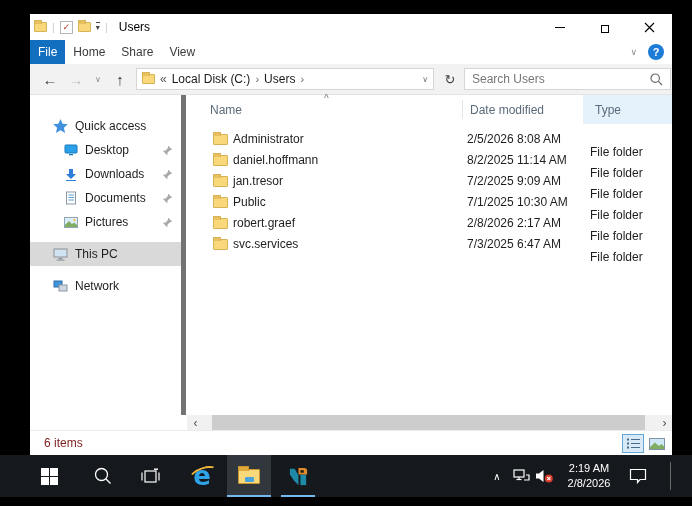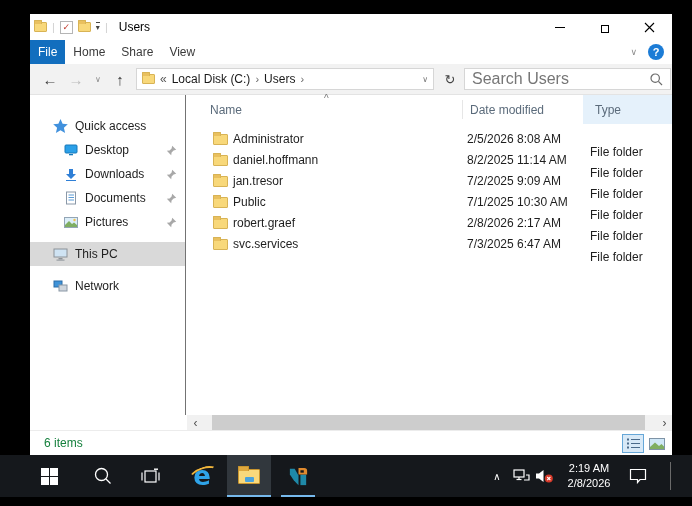--- a/index.html
+++ b/index.html
@@ -45,27 +45,27 @@
   .g-fwd    { left:34px; width:24px; font-size:15px; color:#bcbcbc; }
   .g-hist   { left:60px; width:16px; font-size:8px;  color:#8a8a8a; }
   .g-up     { left:78px; width:24px; font-size:15px; color:#3a3a3a; }
   .addr { position:absolute; left:106px; top:4px; width:298px; height:22px; background:#fff; border:1px solid #d6d6d6; display:flex; align-items:center; padding:0 5px; gap:5px; }
   .crumb-overflow { color:#555; }
   .crumb { color:#1a1a1a; }
   .crumb-sep { color:#666; font-size:11px; }
   .addr-caret { margin-left:auto; color:#777; font-size:8px; }
   .refresh-btn { position:absolute; left:408px; top:4px; width:24px; height:22px; display:flex; align-items:center; justify-content:center; font-size:13px; color:#444; }
   .searchbox { position:absolute; left:434px; top:4px; width:207px; height:22px; background:#fff; border:1px solid #d6d6d6; display:flex; align-items:center; }
-  .searchbox input { flex:1; border:none; outline:none; background:transparent; font-family:"Liberation Sans",sans-serif; font-size:16px; color:#7f1d1d; padding:0 7px; min-width:0; }
+  .searchbox input { flex:1; border:none; outline:none; background:transparent; font-family:"Liberation Sans",sans-serif; font-size:12px; color:#7f1d1d; padding:0 7px; min-width:0; }
   .searchbox input::placeholder { color:#767676; }
   .search-ico { flex:0 0 auto; margin-right:7px; display:flex; }
 
   
   .main { position:absolute; left:0; top:81px; right:0; height:320px; background:#fff; }
-  .sidebar { position:absolute; left:0; top:0; width:156px; height:100%; border-right:1px solid #737373; background:#fff; }
+  .sidebar { position:absolute; left:0; top:0; width:156px; height:100%; border-right:5px solid #737373; background:#fff; }
   .side-item { position:absolute; left:0; right:0; height:24px; display:flex; align-items:center; }
   .side-item .ic { width:17px; display:flex; justify-content:center; flex:0 0 auto; }
   .side-item .label { margin-left:6px; white-space:nowrap; }
   .side-item.lvl0 { padding-left:22px; }
   .side-item.lvl1 { padding-left:32px; }
   .side-item.selected { background:#d9d9d9; }
   .pin { position:absolute; right:8px; top:7px; display:flex; }
   .si-qa{top:19px} .si-desktop{top:43px} .si-downloads{top:67px} .si-documents{top:91px}
   .si-pictures{top:115px} .si-thispc{top:147px} .si-network{top:179px}
 
@@ -85,21 +85,21 @@
   .ftype { position:absolute; left:403px; top:16px; }
 
   
   .hscroll { position:absolute; left:157px; right:0; top:401px; height:15px; background:#f1f1f1; }
   .hs-arrow { position:absolute; top:0; height:15px; width:15px; display:flex; align-items:center; justify-content:center; color:#505050; font-size:12px; }
   .hs-arrow.left { left:1px; } .hs-arrow.right { right:0; }
   .hs-thumb { position:absolute; left:25px; top:0; width:433px; height:15px; background:#cdcdcd; }
 
   
   .statusbar { position:absolute; left:0; right:0; top:416px; height:25px; background:#fff; border-top:1px solid #ececec; }
-  .status-count { position:absolute; left:14px; top:5px; color:#15803d; }
+  .status-count { position:absolute; left:14px; top:5px; color:#7f1d1d; }
   .view-btns { position:absolute; right:4px; top:3px; display:flex; gap:2px; }
   .vbtn { width:22px; height:19px; display:flex; align-items:center; justify-content:center; border:1px solid transparent; }
   .vbtn.active { background:#d8e9f7; border-color:#66a7d8; }
 
   
   .taskbar { position:absolute; left:0; top:455px; width:692px; height:42px; background:#15181c; }
   .bottom-strip { position:absolute; left:0; top:497px; width:692px; height:9px; background:#000; }
   .tb-btn { position:absolute; top:0; width:44px; height:42px; display:flex; align-items:center; justify-content:center; }
   .tb-btn.active { background:#31373d; }
   .runline { position:absolute; bottom:0; left:0; right:0; height:2px; background:#76b9ed; }

